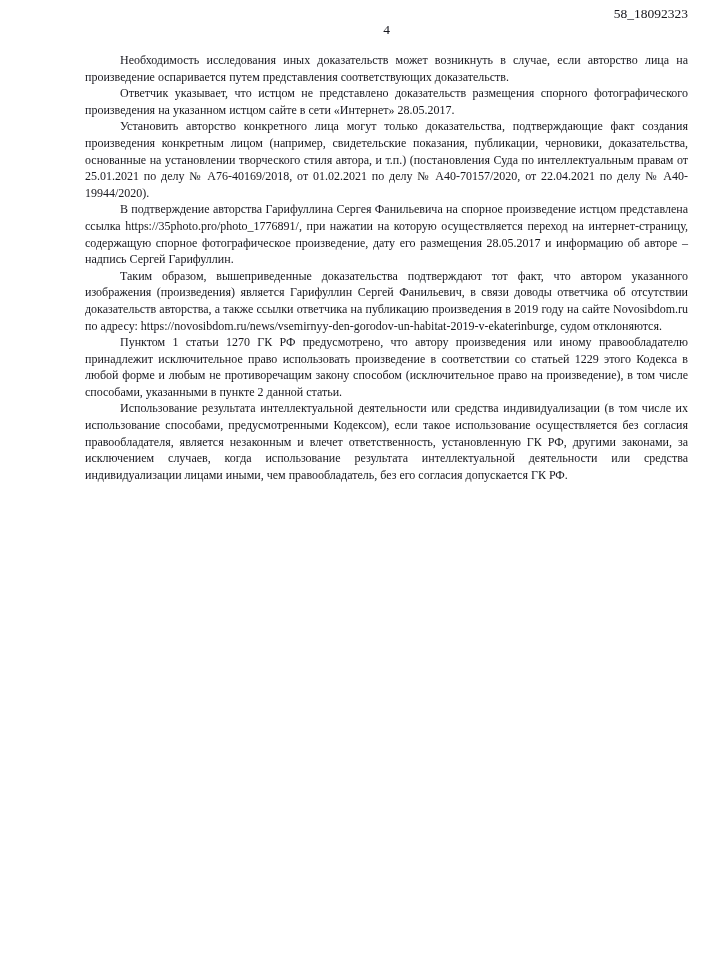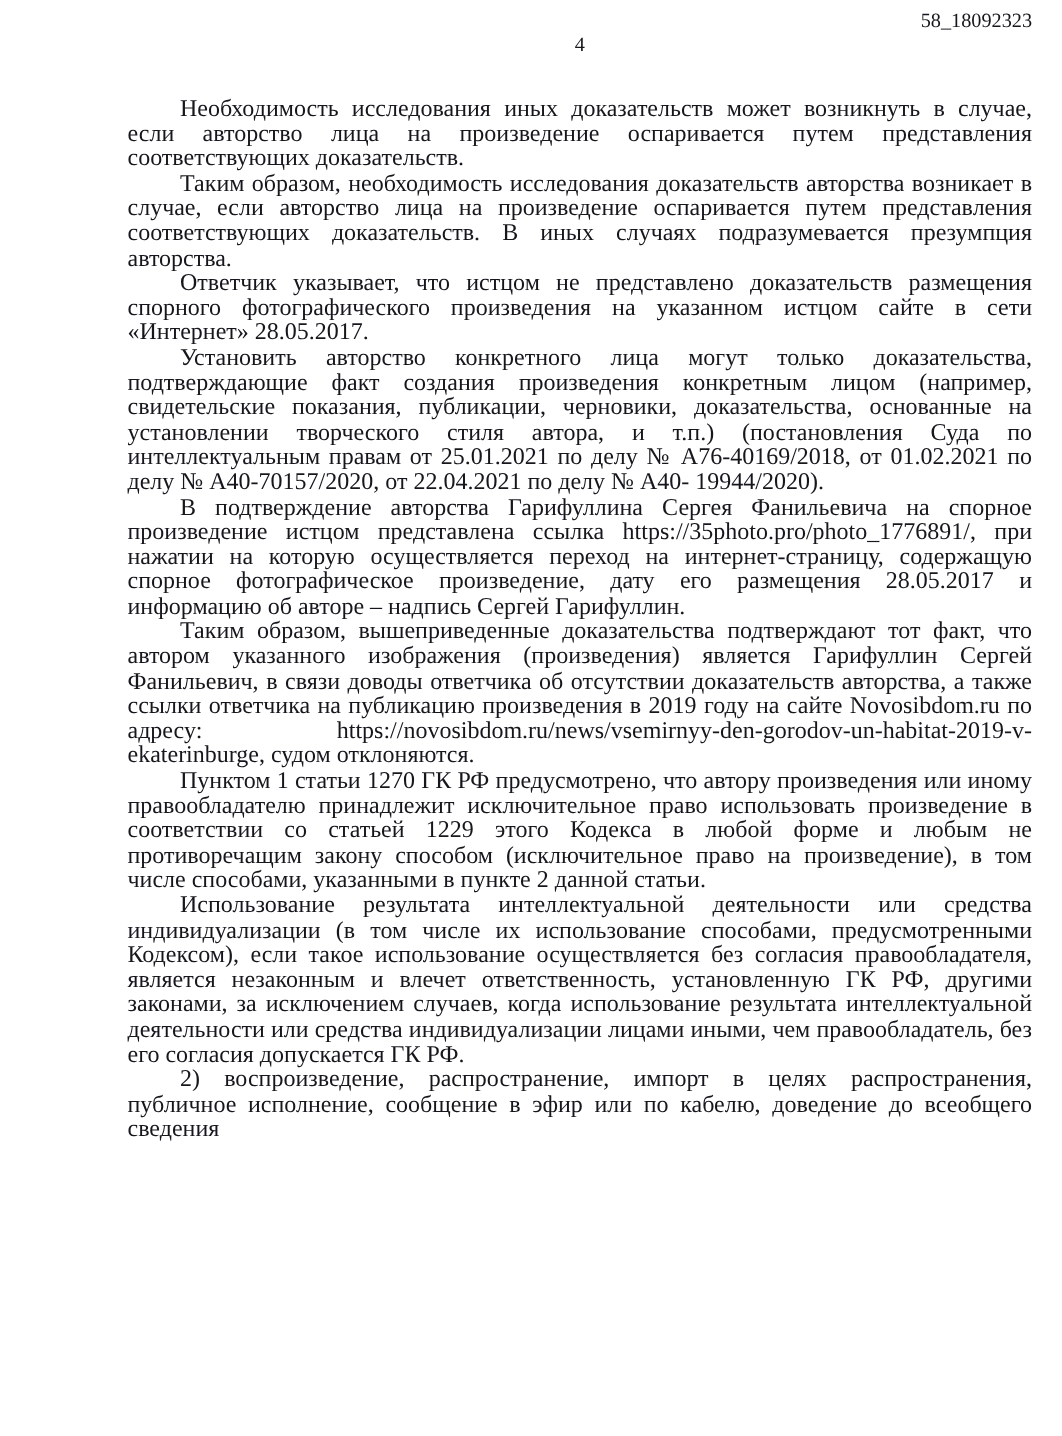--- a/index.html
+++ b/index.html
@@ -28,22 +28,22 @@
     display: block;
     text-align: center;
   }
   .case-ref {
     position: absolute;
     right: 0;
     top: 6px;
     white-space: nowrap;
   }
   .doc-body {
-    margin: 27px 20px 0 85px;
-    font-size: 16px;
+    margin: 14px 20px 0 85px;
+    font-size: 12px;
     line-height: 16.6px;
     text-align: justify;
   }
   .doc-body p {
     margin: 0;
     text-indent: 35px;
     overflow-wrap: break-word;
   }
 </style>
 </head>
@@ -51,23 +51,21 @@
 
 <div class="page">
 
   <div class="page-header">
     <span class="page-number">4</span>
     <span class="case-ref">58_18092323</span>
   </div>
 
   <div class="doc-body">
     <p>Необходимость исследования иных доказательств может возникнуть в случае, если авторство лица на произведение оспаривается путем представления соответствующих доказательств.</p>
-    <p>Таким образом, необходимость исследования доказательств авторства возникает в случае, если авторство лица на произведение оспаривается путем представления соответствующих доказательств. В иных случаях подразумевается презумпция авторства.</p>
     <p>Ответчик указывает, что истцом не представлено доказательств размещения спорного фотографического произведения на указанном истцом сайте в сети «Интернет» 28.05.2017.</p>
     <p>Установить авторство конкретного лица могут только доказательства, подтверждающие факт создания произведения конкретным лицом (например, свидетельские показания, публикации, черновики, доказательства, основанные на установлении творческого стиля автора, и т.п.) (постановления Суда по интеллектуальным правам от 25.01.2021 по делу № А76-40169/2018, от 01.02.2021 по делу № А40-70157/2020, от 22.04.2021 по делу № А40- 19944/2020).</p>
     <p>В подтверждение авторства Гарифуллина Сергея Фанильевича на спорное произведение истцом представлена ссылка https://35photo.pro/photo_1776891/, при нажатии на которую осуществляется переход на интернет-страницу, содержащую спорное фотографическое произведение, дату его размещения 28.05.2017 и информацию об авторе – надпись Сергей Гарифуллин.</p>
     <p>Таким образом, вышеприведенные доказательства подтверждают тот факт, что автором указанного изображения (произведения) является Гарифуллин Сергей Фанильевич, в связи доводы ответчика об отсутствии доказательств авторства, а также ссылки ответчика на публикацию произведения в 2019 году на сайте Novosibdom.ru по адресу: https://novosibdom.ru/news/vsemirnyy-den-gorodov-un-habitat-2019-v-ekaterinburge, судом отклоняются.</p>
     <p>Пунктом 1 статьи 1270 ГК РФ предусмотрено, что автору произведения или иному правообладателю принадлежит исключительное право использовать произведение в соответствии со статьей 1229 этого Кодекса в любой форме и любым не противоречащим закону способом (исключительное право на произведение), в том числе способами, указанными в пункте 2 данной статьи.</p>
     <p>Использование результата интеллектуальной деятельности или средства индивидуализации (в том числе их использование способами, предусмотренными Кодексом), если такое использование осуществляется без согласия правообладателя, является незаконным и влечет ответственность, установленную ГК РФ, другими законами, за исключением случаев, когда использование результата интеллектуальной деятельности или средства индивидуализации лицами иными, чем правообладатель, без его согласия допускается ГК РФ.</p>
-    <p>2) воспроизведение, распространение, импорт в целях распространения, публичное исполнение, сообщение в эфир или по кабелю, доведение до всеобщего сведения</p>
   </div>
 
 </div>
 
 </body></html>

